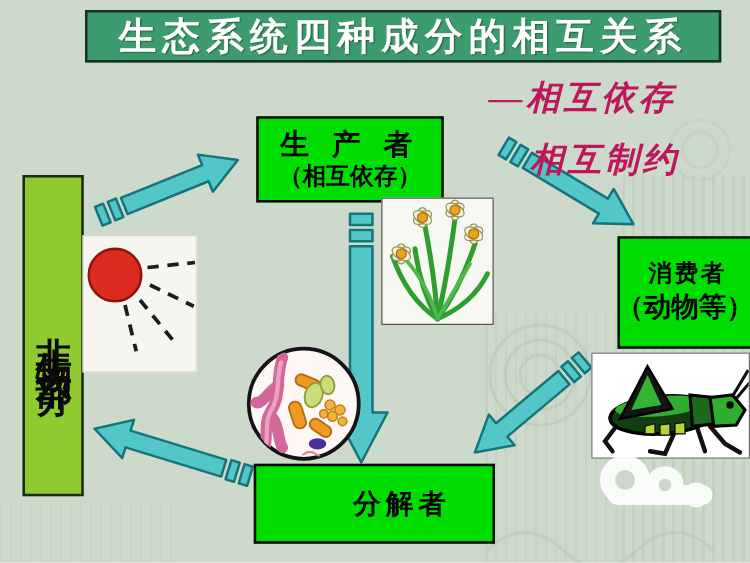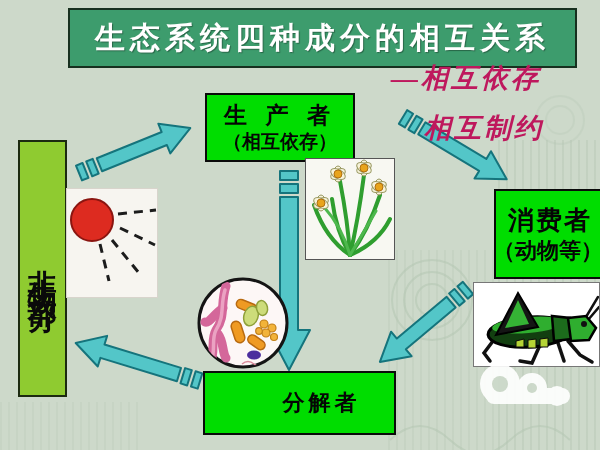--- a/index.html
+++ b/index.html
@@ -7,21 +7,21 @@
     position:relative; width:600px; height:450px; overflow:hidden;
     background:#cdd9ca;
     font-family:"Liberation Sans","DejaVu Sans",sans-serif;
   }
   
   .wm-stripes{position:absolute; opacity:.5;
     background:repeating-linear-gradient(90deg, rgba(160,180,158,.45) 0 2px, transparent 2px 8px);}
   .wm-svg{position:absolute; left:0; top:0;}
   
   .title-bar{
-    position:absolute; left:68px; top:8px; width:509px; height:60px;
+    position:absolute; left:68px; top:8px; width:509px; height:42px;
     background:#3d9c6d; border:2px solid #17301f; box-sizing:border-box;
     display:flex; align-items:center; justify-content:center;
     color:#fff; font-size:30px; font-weight:bold; letter-spacing:5px; white-space:nowrap;
     text-shadow:1px 1px 1px rgba(0,0,0,.35);
   }
   
   .red-note{
     position:absolute; color:#be185d; font-weight:bold; font-size:27px;
     font-family:"Liberation Serif","DejaVu Serif",serif;
     font-style:italic; letter-spacing:3px; white-space:nowrap;
@@ -31,21 +31,21 @@
   
   .node{
     position:absolute; background:#00dd00; border:2px solid #0a0a0a; box-sizing:border-box;
     display:flex; flex-direction:column; align-items:center; justify-content:center;
     color:#050505; font-weight:bold; text-align:center; line-height:1.25; white-space:nowrap;
   }
   .node-producer{left:205px; top:93px; width:150px; height:69px;}
   .node-producer .l1{font-size:23px; letter-spacing:6px;}
   .node-producer .l2{font-size:19px;}
   .node-consumer{left:494px; top:189px; width:112px; height:90px;}
-  .node-consumer .l1{font-size:26px; letter-spacing:2px;}
+  .node-consumer .l1{font-size:19px; letter-spacing:2px;}
   .node-consumer .l2{font-size:22px; margin-left:-4px;}
   .node-decomposer{left:203px; top:371px; width:193px; height:64px;padding-left:44px;}
   .node-decomposer .l1{font-size:22px; letter-spacing:4px;}
   .node-decomposer .l2{font-size:20px;}
   .node-abiotic{
     left:18px; top:140px; width:49px; height:257px;
     background:#8fcb30; border:2px solid #1c2a10;
   }
   .node-abiotic .vtext{
     writing-mode:vertical-rl; text-orientation:upright;

